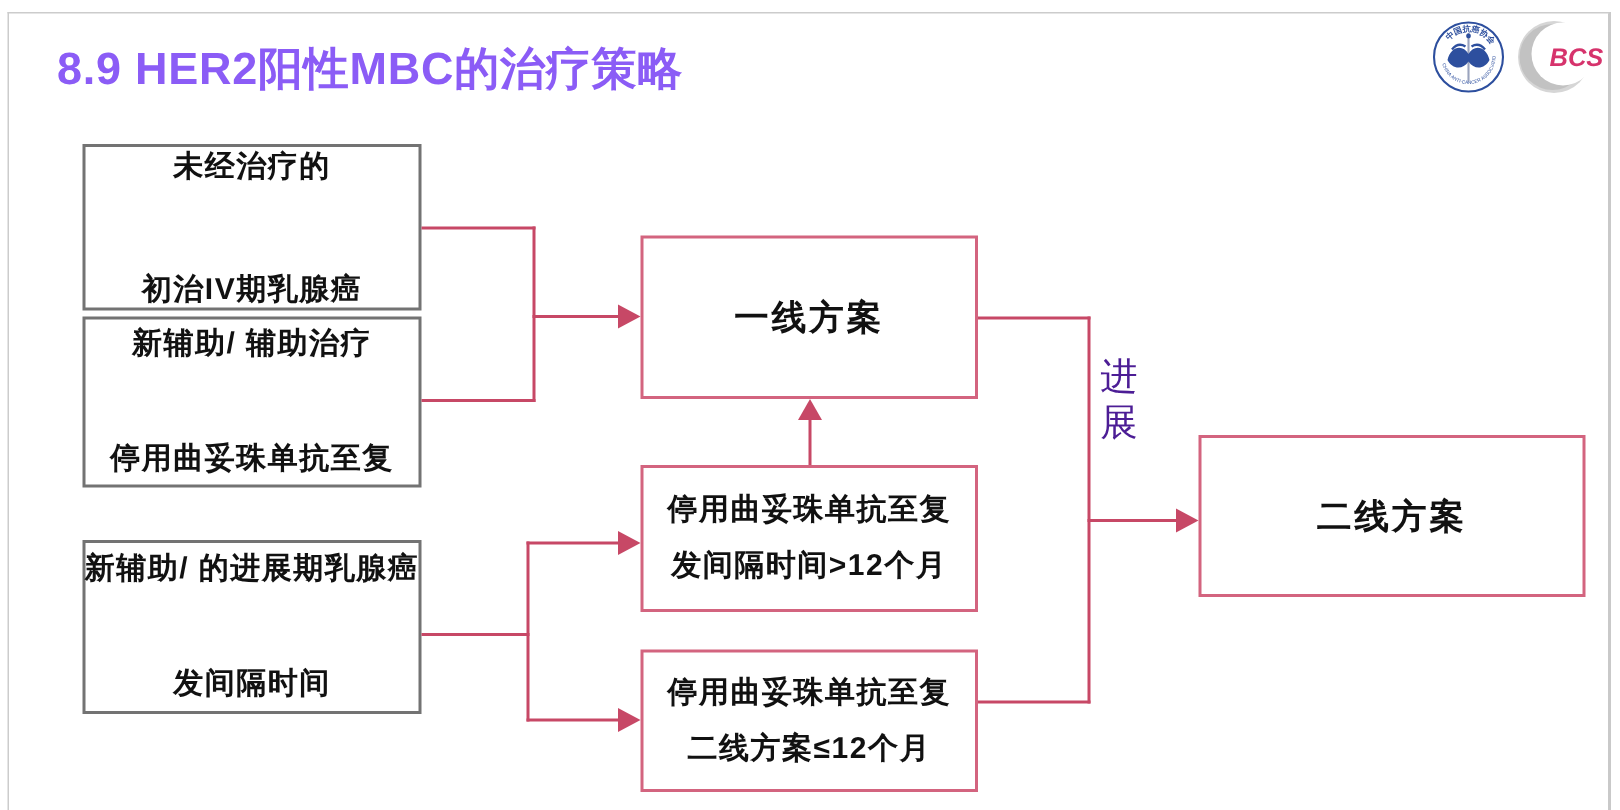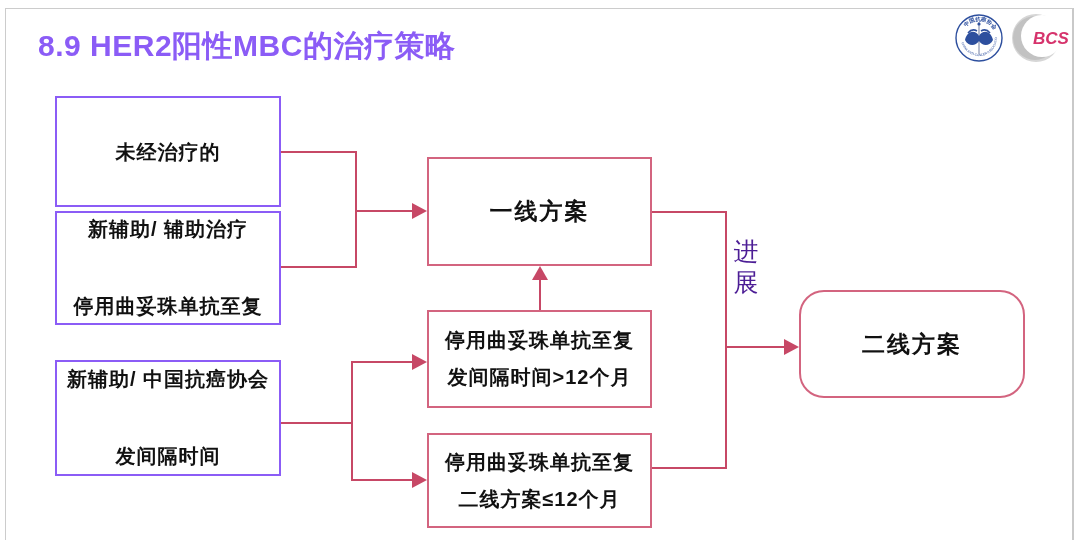--- a/index.html
+++ b/index.html
@@ -15,32 +15,32 @@
   .title{
     position:absolute;left:38px;top:26px;font-size:30px;font-weight:bold;
     color:#8b5cf6;letter-spacing:0.5px;
   }
   
   .fbox{
     position:absolute;box-sizing:border-box;background:#ffffff;
     display:flex;flex-direction:column;justify-content:center;align-items:center;
     text-align:center;color:#111111;font-weight:bold;
   }
-  .fbox.light{border:2px solid #8b5cf6;gap:40px;}
+  .fbox.light{border:2px solid #737373;gap:40px;}
   .fbox.mid{border:2px solid #d3647f;}
   .fbox .ln{font-size:20px;line-height:37px;letter-spacing:1px;white-space:nowrap;}
   .fbox .big{font-size:23px;letter-spacing:2px;}
   #box-untreated{left:55px;top:96px;width:226px;height:111px;}
   #box-untreated .ln{line-height:42px;}
   #box-no-trast{left:55px;top:211px;width:226px;height:114px;}
   #box-prior-trast{left:55px;top:360px;width:226px;height:116px;}
   #box-firstline{left:427px;top:157px;width:225px;height:109px;}
   #box-gt12{left:427px;top:310px;width:225px;height:98px;}
   #box-le12{left:427px;top:433px;width:225px;height:95px;}
-  #box-secondline{left:799px;top:290px;width:226px;height:108px;border-radius:25px;}
+  #box-secondline{left:799px;top:290px;width:258px;height:108px;}
   
   .hline,.vline{position:absolute;background:#c74866;}
   .hline{height:2px;}
   .vline{width:2px;}
   .arr-right{
     position:absolute;width:0;height:0;
     border-left:15px solid #c74866;border-top:8px solid transparent;border-bottom:8px solid transparent;
   }
   .arr-up{
     position:absolute;width:0;height:0;
@@ -85,29 +85,30 @@
 
   <svg id="logo-bcs" viewBox="0 0 60 55">
     <circle cx="26" cy="27" r="24" fill="#d6d6d6"></circle>
     <circle cx="25" cy="27" r="22" fill="#c2c2c2"></circle>
     <circle cx="32" cy="25" r="21" fill="#ffffff"></circle>
     <text x="23" y="33" font-size="17" font-style="italic" font-weight="bold" fill="#d6336c">BCS</text>
   </svg>
 
   <div id="box-untreated" class="fbox light">
     <div class="ln">未经治疗的</div>
+    <div class="ln">初治IV期乳腺癌</div>
   </div>
 
   <div id="box-no-trast" class="fbox light">
     <div class="ln">新辅助/ 辅助治疗</div>
     <div class="ln">停用曲妥珠单抗至复</div>
   </div>
 
   <div id="box-prior-trast" class="fbox light">
-    <div class="ln">新辅助/ 中国抗癌协会</div>
+    <div class="ln">新辅助/ 的进展期乳腺癌</div>
     <div class="ln">发间隔时间</div>
   </div>
 
   <div id="box-firstline" class="fbox mid">
     <div class="ln big">一线方案</div>
   </div>
 
   <div id="box-gt12" class="fbox mid">
     <div class="ln">停用曲妥珠单抗至复</div>
     <div class="ln">发间隔时间&gt;12个月</div>

